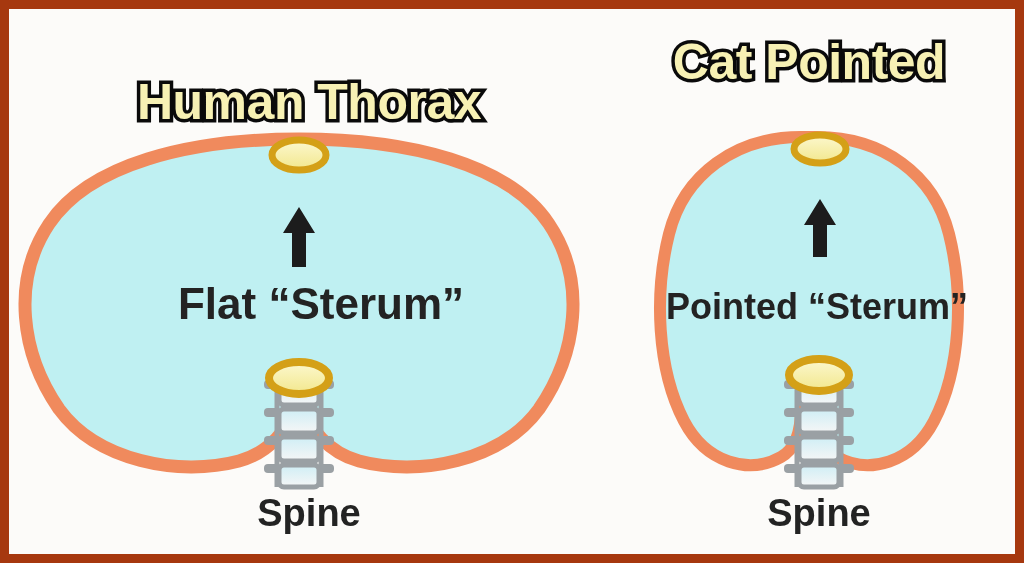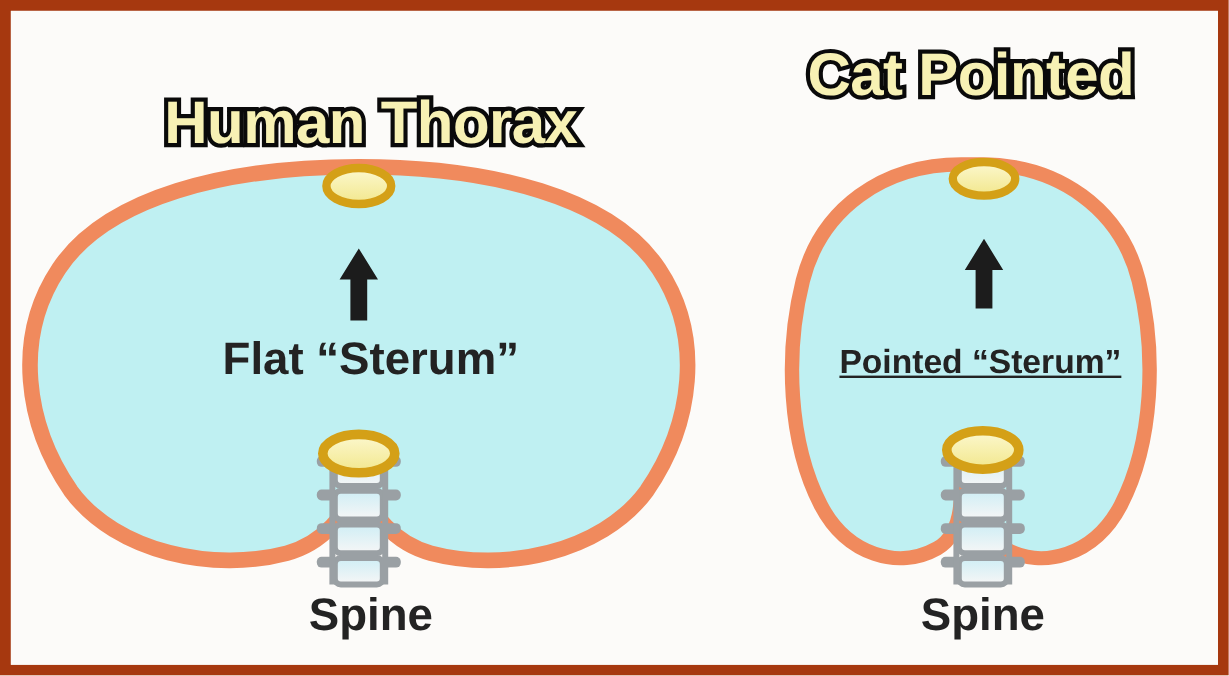--- a/index.html
+++ b/index.html
@@ -52,22 +52,22 @@
 
   
   .lbl {
     position: absolute;
     font-family: "Liberation Sans", sans-serif;
     font-weight: bold;
     color: #232323;
     white-space: nowrap;
     text-align: center;
   }
-  .lbl-sternum-human { left: 60px;  top: 270px; width: 480px; font-size: 38px; }
-  .lbl-sternum-cat   { left: 622px; top: 277px; width: 372px; font-size: 28px; text-decoration: underline; }
+  .lbl-sternum-human { left: 72px;  top: 270px; width: 480px; font-size: 44px; }
+  .lbl-sternum-cat   { left: 622px; top: 277px; width: 372px; font-size: 36px; }
   .lbl-spine-human   { left: 110px; top: 483px; width: 380px; font-size: 38px; }
   .lbl-spine-cat     { left: 630px; top: 483px; width: 360px; font-size: 38px; }
 </style>
 </head>
 <body>
 
 <div id="canvas">
   <div id="inner">
 
     <svg id="art" viewBox="0 0 1006 545">

